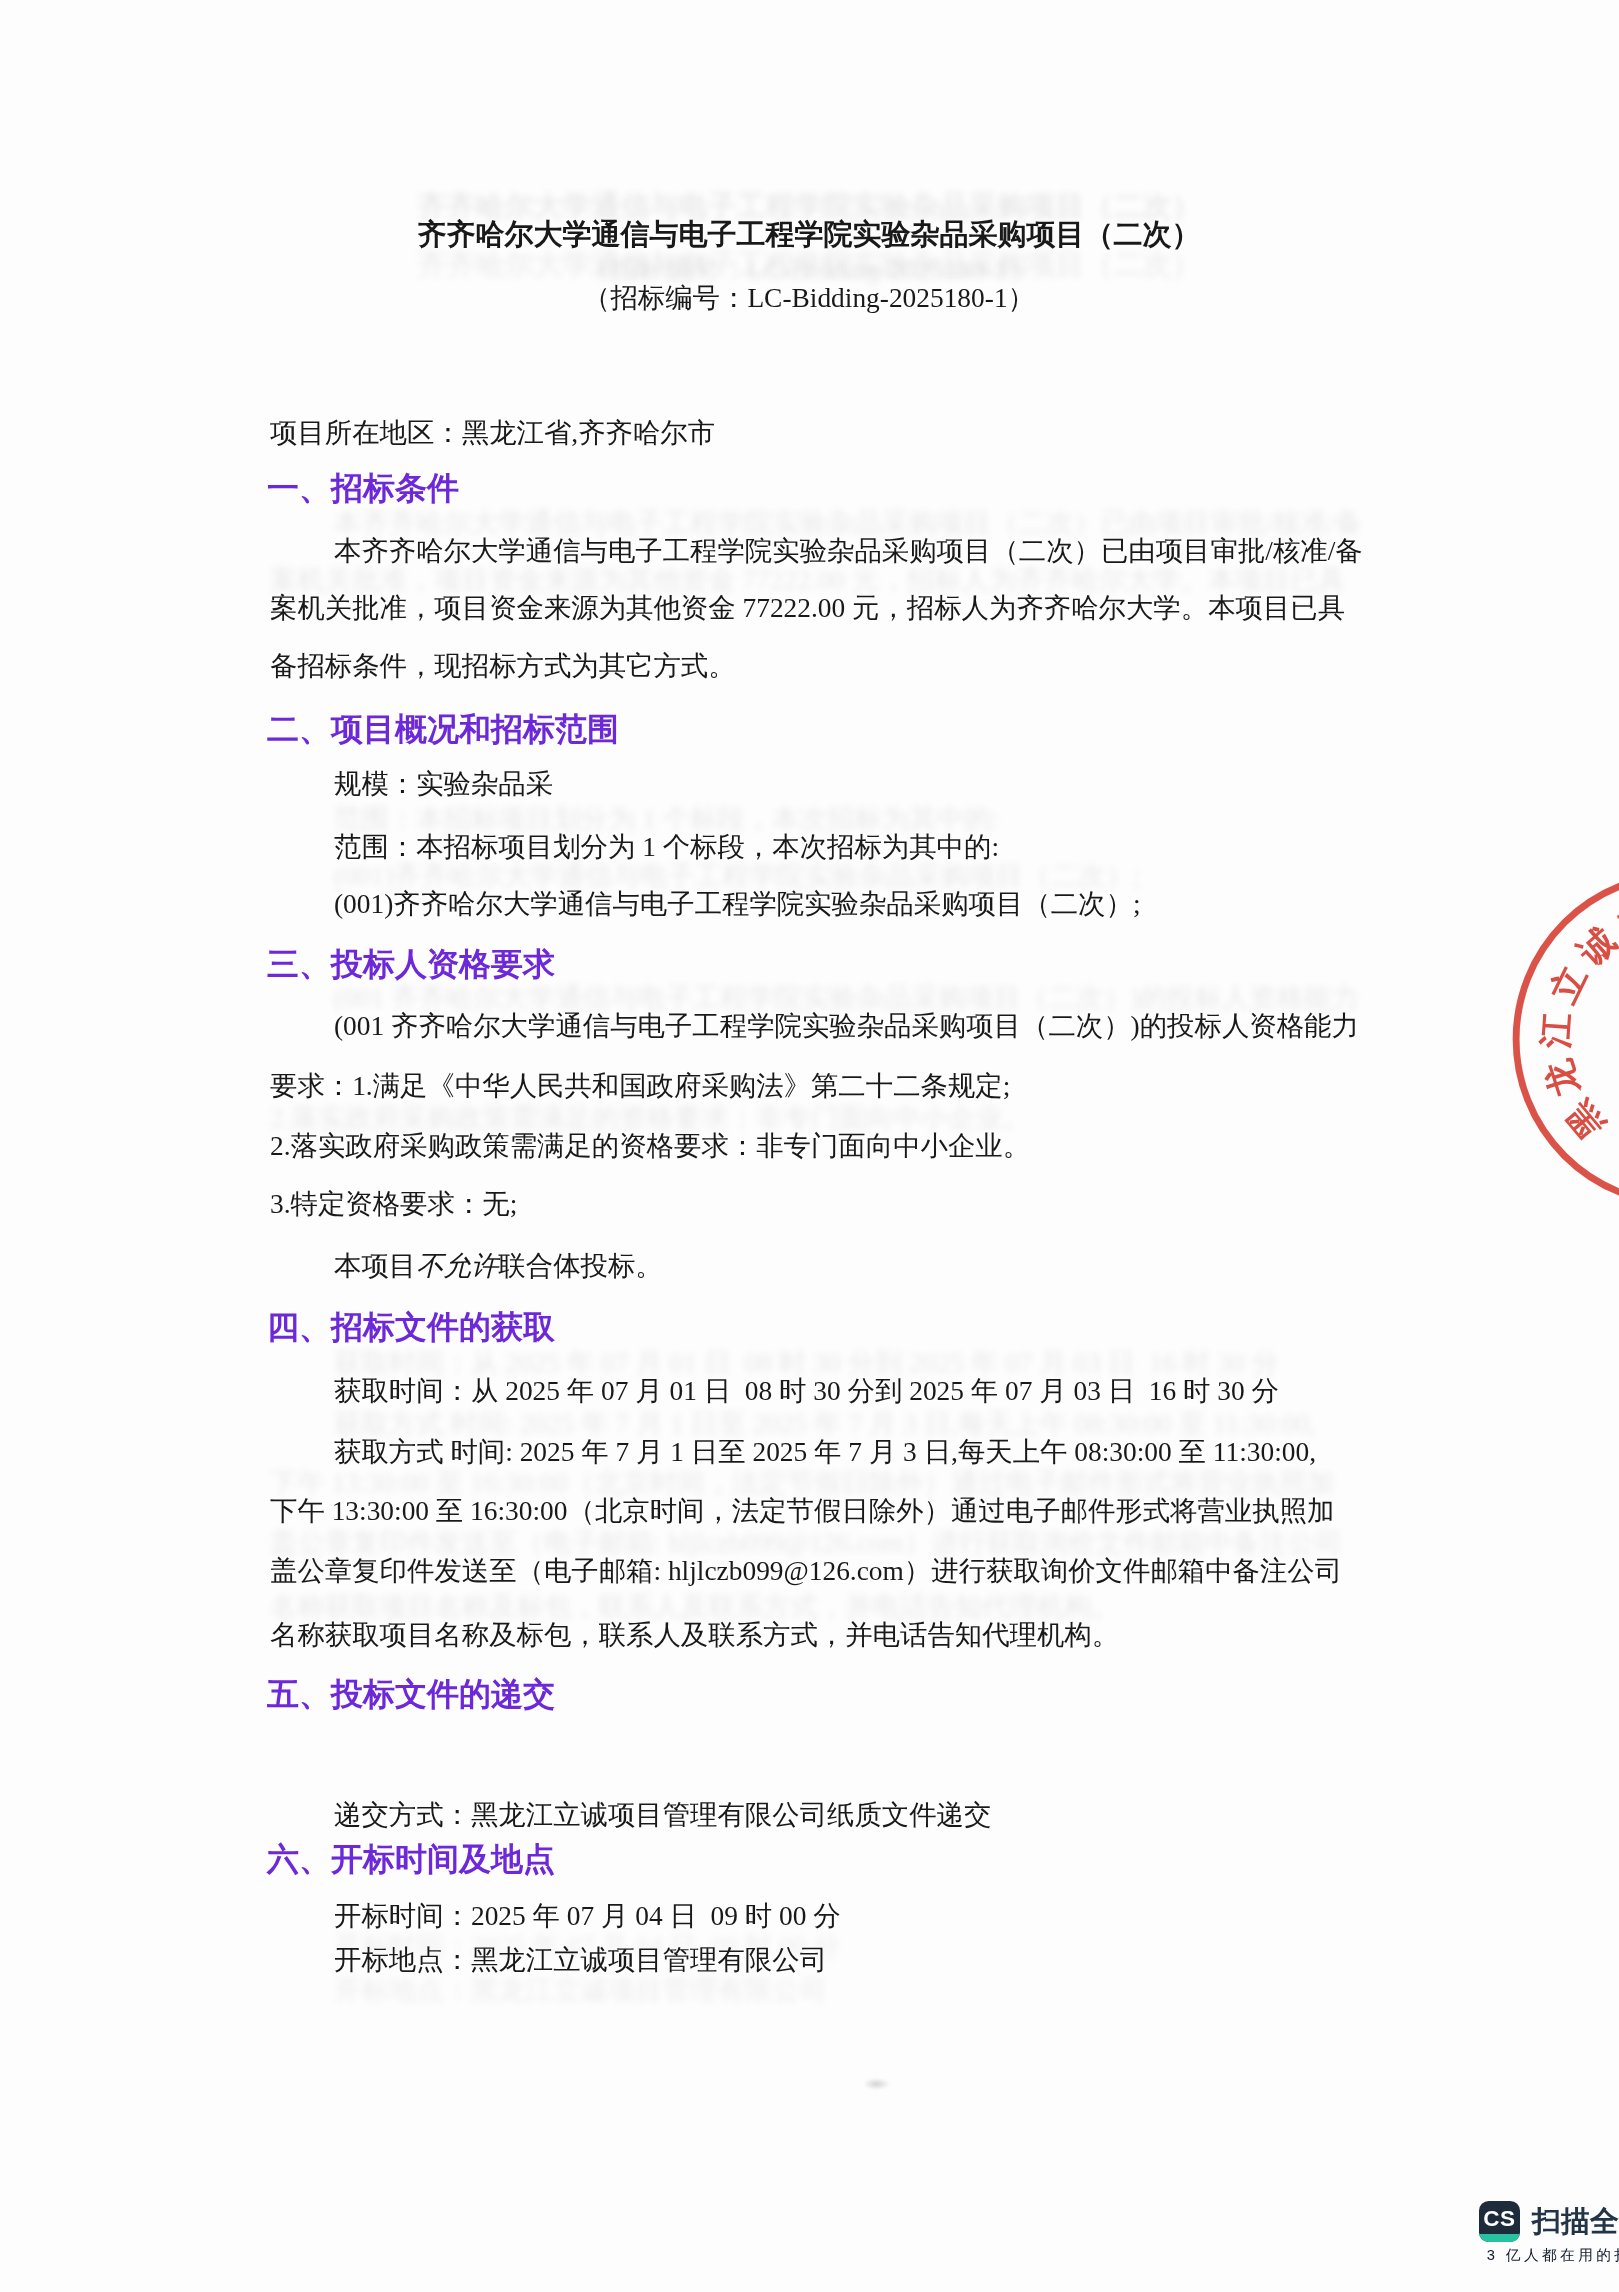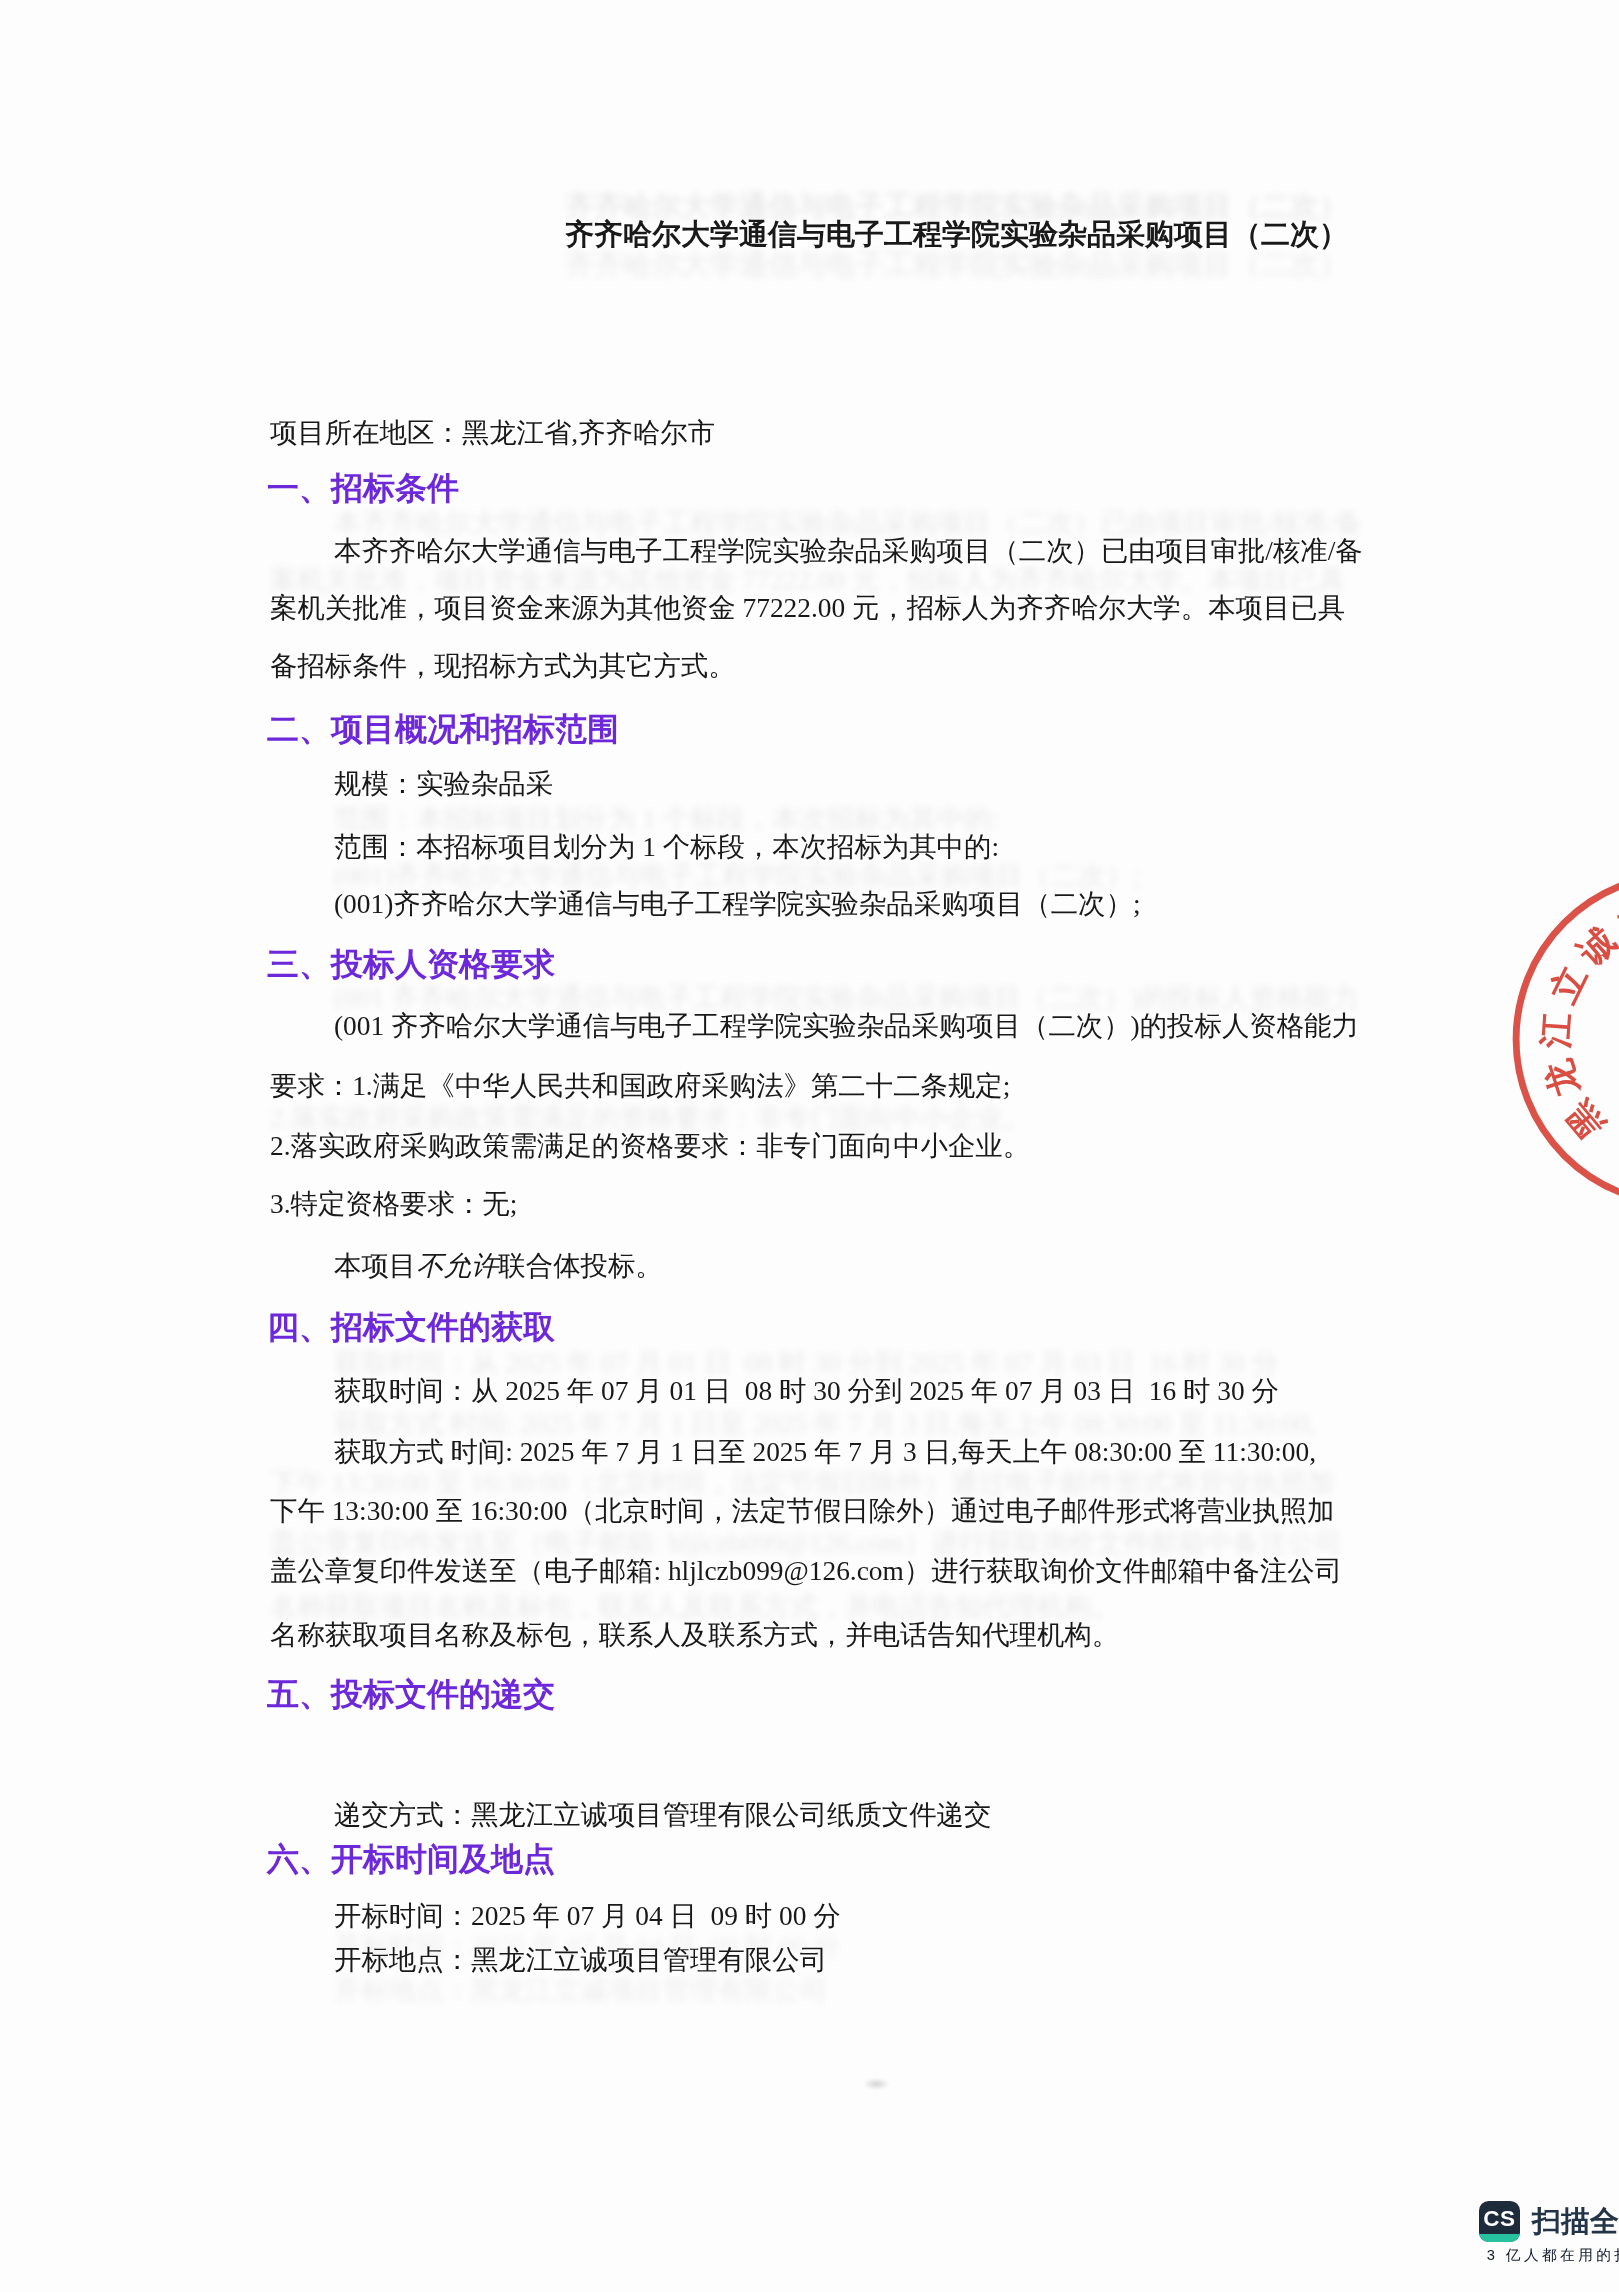--- a/index.html
+++ b/index.html
@@ -4,21 +4,21 @@
 <style>
   html,body{margin:0;padding:0;}
   body{width:1619px;height:2293px;overflow:hidden;background:#ffffff;}
   .page{position:relative;width:1619px;height:2293px;background:#fdfdfd;overflow:hidden;
         font-family:"Liberation Serif","DejaVu Serif",serif;color:#1a1a1a;}
   .line{position:absolute;white-space:pre;font-size:27.4px;line-height:33px;color:#191919;}
   .f{left:270px;}
   .i{left:314px;margin-left:20px;}
   .h{left:267px;font-family:"Liberation Sans","DejaVu Sans",sans-serif;
      font-weight:700;font-size:32px;line-height:39px;color:#6d28d9;}
-  .c{left:270px;width:1078px;text-align:right;}
+  .c{left:270px;width:1078px;text-align:center;}
   .title{font-size:29px;font-weight:700;}
   .sub{font-size:27.4px;}
   .em-it{font-style:italic;text-align:center;}
   
   .g{text-shadow:0 -28px 6.9px rgba(115,115,115,0.15);}
   .gb{text-shadow:0 30px 6.9px rgba(115,115,115,0.12);}
   .g.gb{text-shadow:0 -28px 6.9px rgba(115,115,115,0.14),0 30px 6.9px rgba(115,115,115,0.10);}
   
   .seal{position:absolute;left:1470px;top:843px;width:412px;height:412px;}
   .seal text{font-family:"Liberation Sans","DejaVu Sans",sans-serif;font-weight:700;font-size:36px;opacity:0.9;}
@@ -41,20 +41,21 @@
   .cs-tagline{position:absolute;left:7.8px;top:47px;white-space:nowrap;
             font-family:"Liberation Sans","DejaVu Sans",sans-serif;
             font-size:14.7px;color:#0f172a;letter-spacing:3.4px;}
 </style>
 </head>
 <body>
 
 <div class="page">
 
   <div class="line c title g gb" style="top:218px">齐齐哈尔大学通信与电子工程学院实验杂品采购项目（二次）</div>
+  <div class="line c sub g" style="top:282px">（招标编号：LC-Bidding-2025180-1）</div>
 
   <div class="line f" style="top:417px">项目所在地区：黑龙江省,齐齐哈尔市</div>
 
   <div class="line h" style="top:469px">一、招标条件</div>
   <div class="line i g" style="top:535px">本齐齐哈尔大学通信与电子工程学院实验杂品采购项目（二次）已由项目审批/核准/备</div>
   <div class="line f g" style="top:592px">案机关批准，项目资金来源为其他资金 77222.00 元，招标人为齐齐哈尔大学。本项目已具</div>
   <div class="line f" style="top:650px">备招标条件，现招标方式为其它方式。</div>
 
   <div class="line h" style="top:710px">二、项目概况和招标范围</div>
   <div class="line i" style="top:768px">规模：实验杂品采</div>

